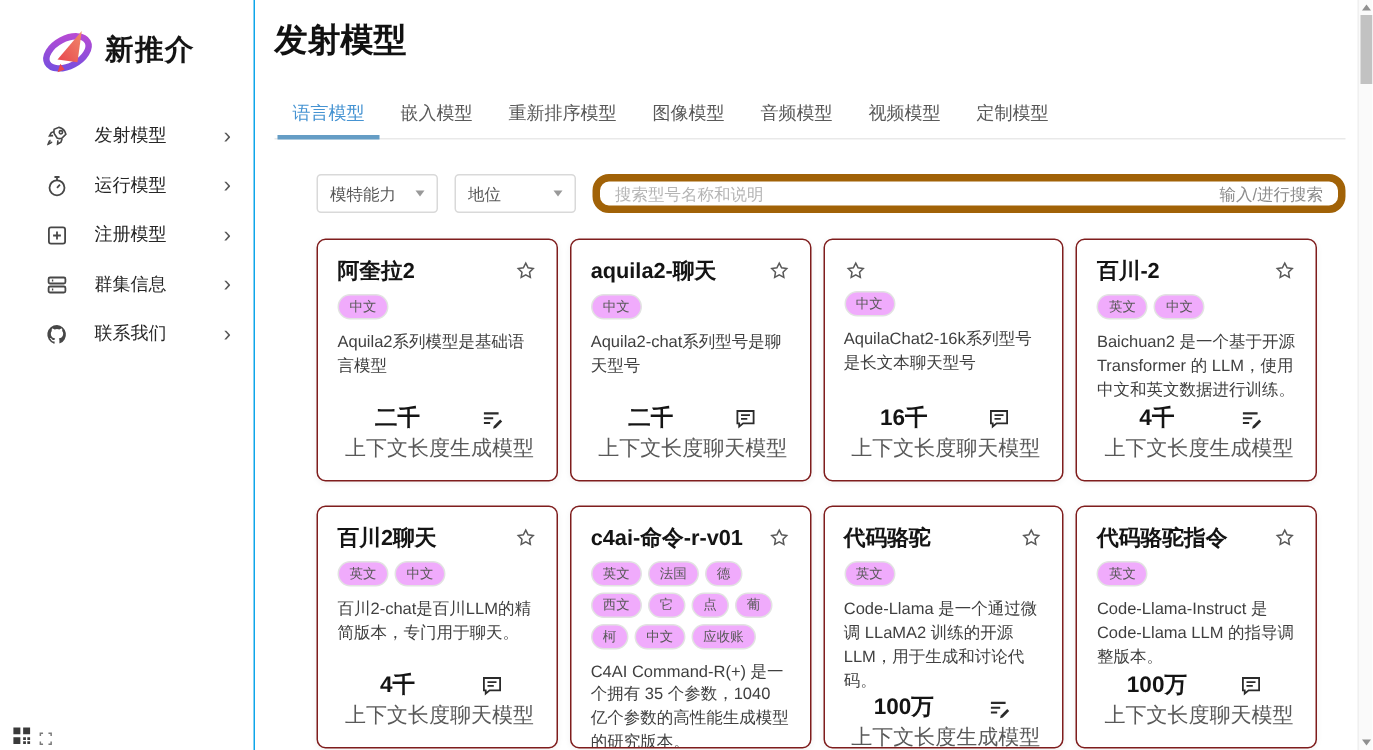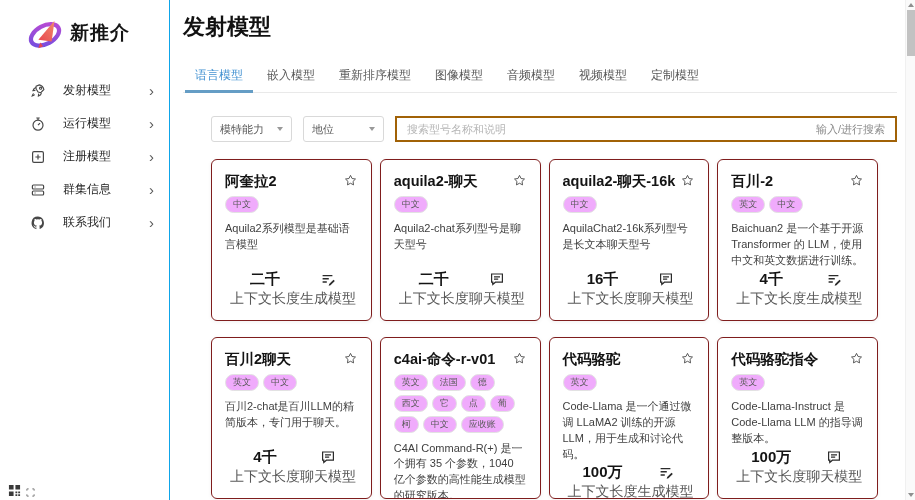--- a/index.html
+++ b/index.html
@@ -26,21 +26,21 @@
   .tab { padding:9px 12px 8px; font-size:12px; color:#595959; cursor:pointer; position:relative; white-space:nowrap; }
   .tab.active { color:#4593d2; }
   .tab.active::after { content:""; position:absolute; left:2px; right:2px; bottom:-1px; height:3px; background:#659dc5; }
 
   .content { margin-left:28px; }
   .filters { display:flex; margin-top:23px; }
   .select { width:81px; height:26px; border:1px solid #d9d9d9; border-radius:3px; background:#fff;
     display:flex; align-items:center; justify-content:space-between; padding:0 8px; font-size:11px; color:#595959; cursor:pointer; flex:none; }
   .select + .select { margin-left:11px; }
   .caret { width:0; height:0; border-left:3.5px solid transparent; border-right:3.5px solid transparent; border-top:4.5px solid #999; }
-  .search { flex:1; margin-left:11px; height:26px; border:2px solid #a16207; border-radius:0; background:#fff;
+  .search { flex:1; margin-left:11px; height:26px; border:5px solid #a16207; border-radius:11px; background:#fff;
     display:flex; align-items:center; justify-content:space-between; padding:0 10px; cursor:text; }
   .search-ph { font-size:11px; color:#b5b5b5; }
   .search-hint { font-size:11px; color:#8c8c8c; flex:none; }
 
   .grid { display:grid; grid-template-columns:repeat(4,1fr); column-gap:8px; row-gap:16px; margin-top:17px; padding-right:19px; }
   .card { height:162px; border:1px solid #7f1d1d; border-radius:6px; background:#fff;
     box-shadow:0 1px 4px rgba(0,0,0,.06); padding:11px 13px; display:flex; flex-direction:column; overflow:hidden; cursor:pointer; }
   .card-head { display:flex; justify-content:space-between; align-items:flex-start; }
   .card-title { font-size:14.5px; font-weight:700; color:#141414; line-height:1.25; padding-top:1px; }
   .star { width:15px; height:15px; color:#595959; flex:none; margin-top:2px; background:none; border:none; cursor:pointer; }
@@ -225,21 +225,20 @@
                     <path d="M2.6 3h10.8v8.2H6.4L3.8 13.4v-2.2H2.6z"></path>
                     <path d="M5 5.8h6M5 8.2h4.2"></path>
                   </svg>
                 </div>
                 <div class="stat-label">聊天模型</div>
               </div>
             </div>
           </div>
           <div class="card">
             <div class="card-head">
-              <div class="card-title">aquila2-聊天-16k</div>
               <button class="star"><span><svg viewBox="0 0 24 24" fill="none" stroke="currentColor" stroke-width="1.6">
                     <path d="M12 3.8l2.5 5 5.5.8-4 3.9.9 5.5-4.9-2.6-4.9 2.6.9-5.5-4-3.9 5.5-.8z"></path>
                   </svg></span></button>
             </div>
             <div class="tags">
               <span class="tag">中文</span>
             </div>
             <div class="desc">AquilaChat2-16k系列型号是长文本聊天型号</div>
             <div class="card-foot">
               <div class="stat">

